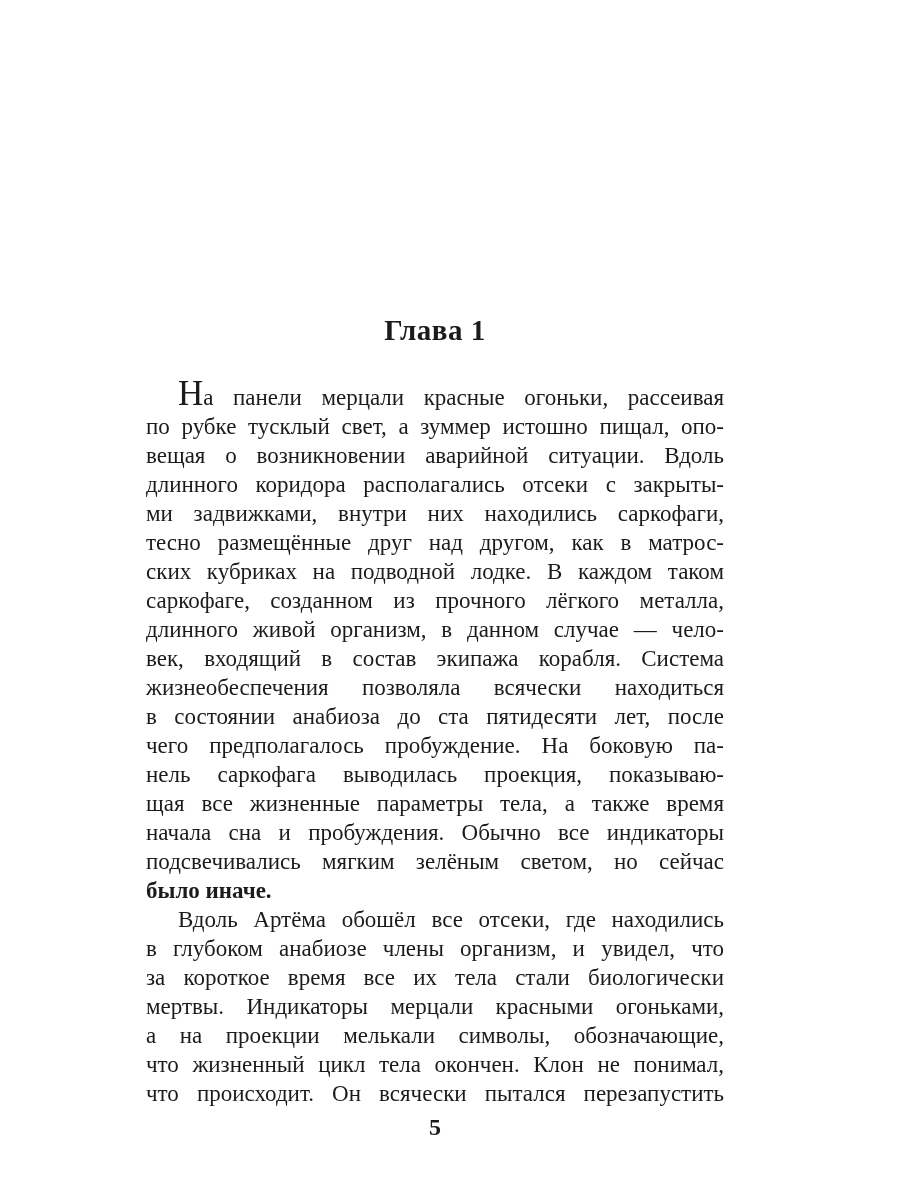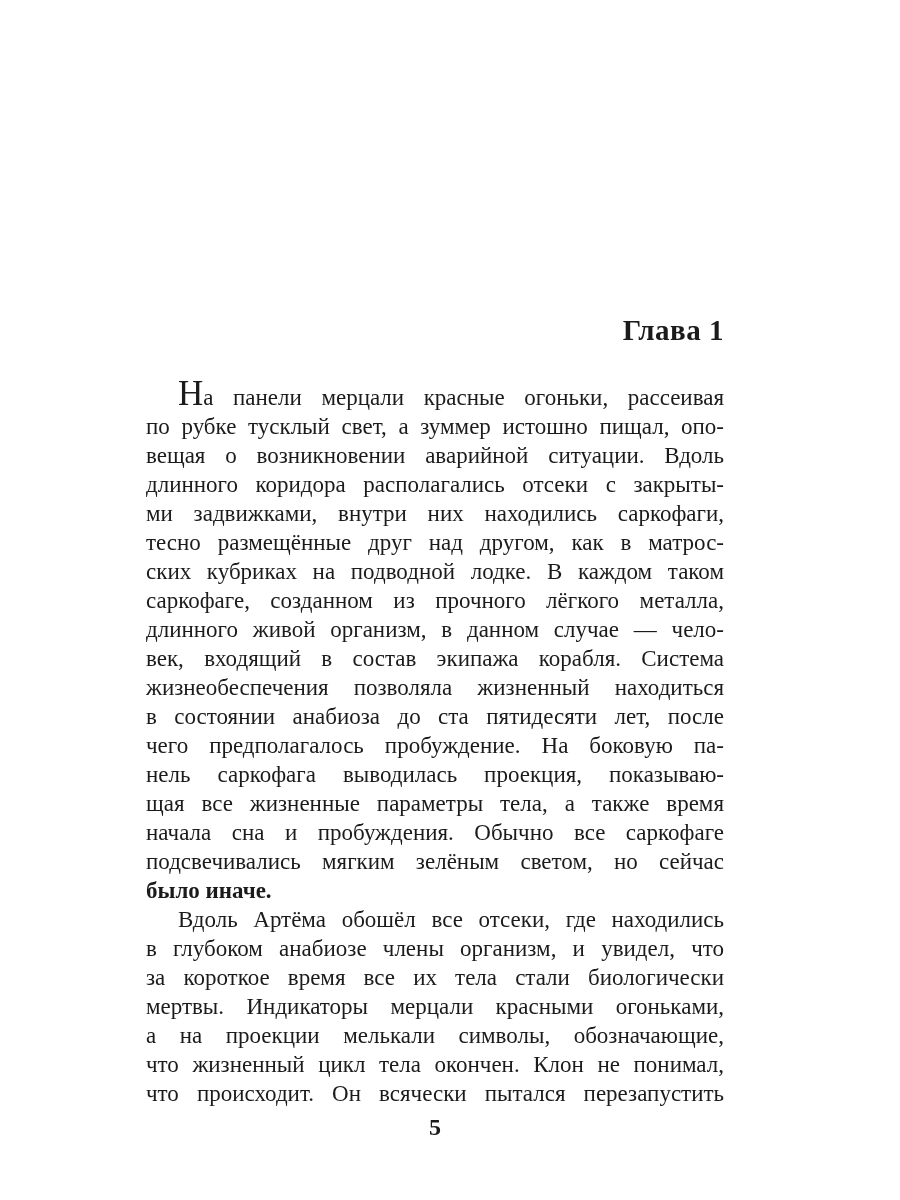--- a/index.html
+++ b/index.html
@@ -17,21 +17,21 @@
     color: #1b1b1b;
   }
   .chapter-heading {
     position: absolute;
     top: 308px;
     left: 146px;
     width: 578px;
     height: 44px;
     line-height: 44px;
     margin: 0;
-    text-align: right;
+    text-align: center;
     font-size: 29px;
     font-weight: bold;
     letter-spacing: 0.5px;
   }
   .text-block {
     position: absolute;
     top: 383px;
     left: 146px;
     width: 578px;
     font-size: 23px;
@@ -76,26 +76,26 @@
     <div class="line indent"><span class="drop-cap">Н</span><span>а панели мерцали красные огоньки, рассеивая</span></div>
     <div class="line">по рубке тусклый свет, а зуммер истошно пищал, опо-</div>
     <div class="line">вещая о возникновении аварийной ситуации. Вдоль</div>
     <div class="line">длинного коридора располагались отсеки с закрыты-</div>
     <div class="line">ми задвижками, внутри них находились саркофаги,</div>
     <div class="line">тесно размещённые друг над другом, как в матрос-</div>
     <div class="line">ских кубриках на подводной лодке. В каждом таком</div>
     <div class="line">саркофаге, созданном из прочного лёгкого металла,</div>
     <div class="line">длинного живой организм, в данном случае — чело-</div>
     <div class="line">век, входящий в состав экипажа корабля. Система</div>
-    <div class="line">жизнеобеспечения позволяла жизненный находиться</div>
+    <div class="line">жизнеобеспечения позволяла всячески находиться</div>
     <div class="line">в состоянии анабиоза до ста пятидесяти лет, после</div>
     <div class="line">чего предполагалось пробуждение. На боковую па-</div>
     <div class="line">нель саркофага выводилась проекция, показываю-</div>
     <div class="line">щая все жизненные параметры тела, а также время</div>
-    <div class="line">начала сна и пробуждения. Обычно все саркофаге</div>
+    <div class="line">начала сна и пробуждения. Обычно все индикаторы</div>
     <div class="line">подсвечивались мягким зелёным светом, но сейчас</div>
     <div class="line para-end">было иначе.</div>
 
     <div class="line indent">Вдоль Артёма обошёл все отсеки, где находились</div>
     <div class="line">в глубоком анабиозе члены организм, и увидел, что</div>
     <div class="line">за короткое время все их тела стали биологически</div>
     <div class="line">мертвы. Индикаторы мерцали красными огоньками,</div>
     <div class="line">а на проекции мелькали символы, обозначающие,</div>
     <div class="line">что жизненный цикл тела окончен. Клон не понимал,</div>
     <div class="line">что происходит. Он всячески пытался перезапустить</div>

